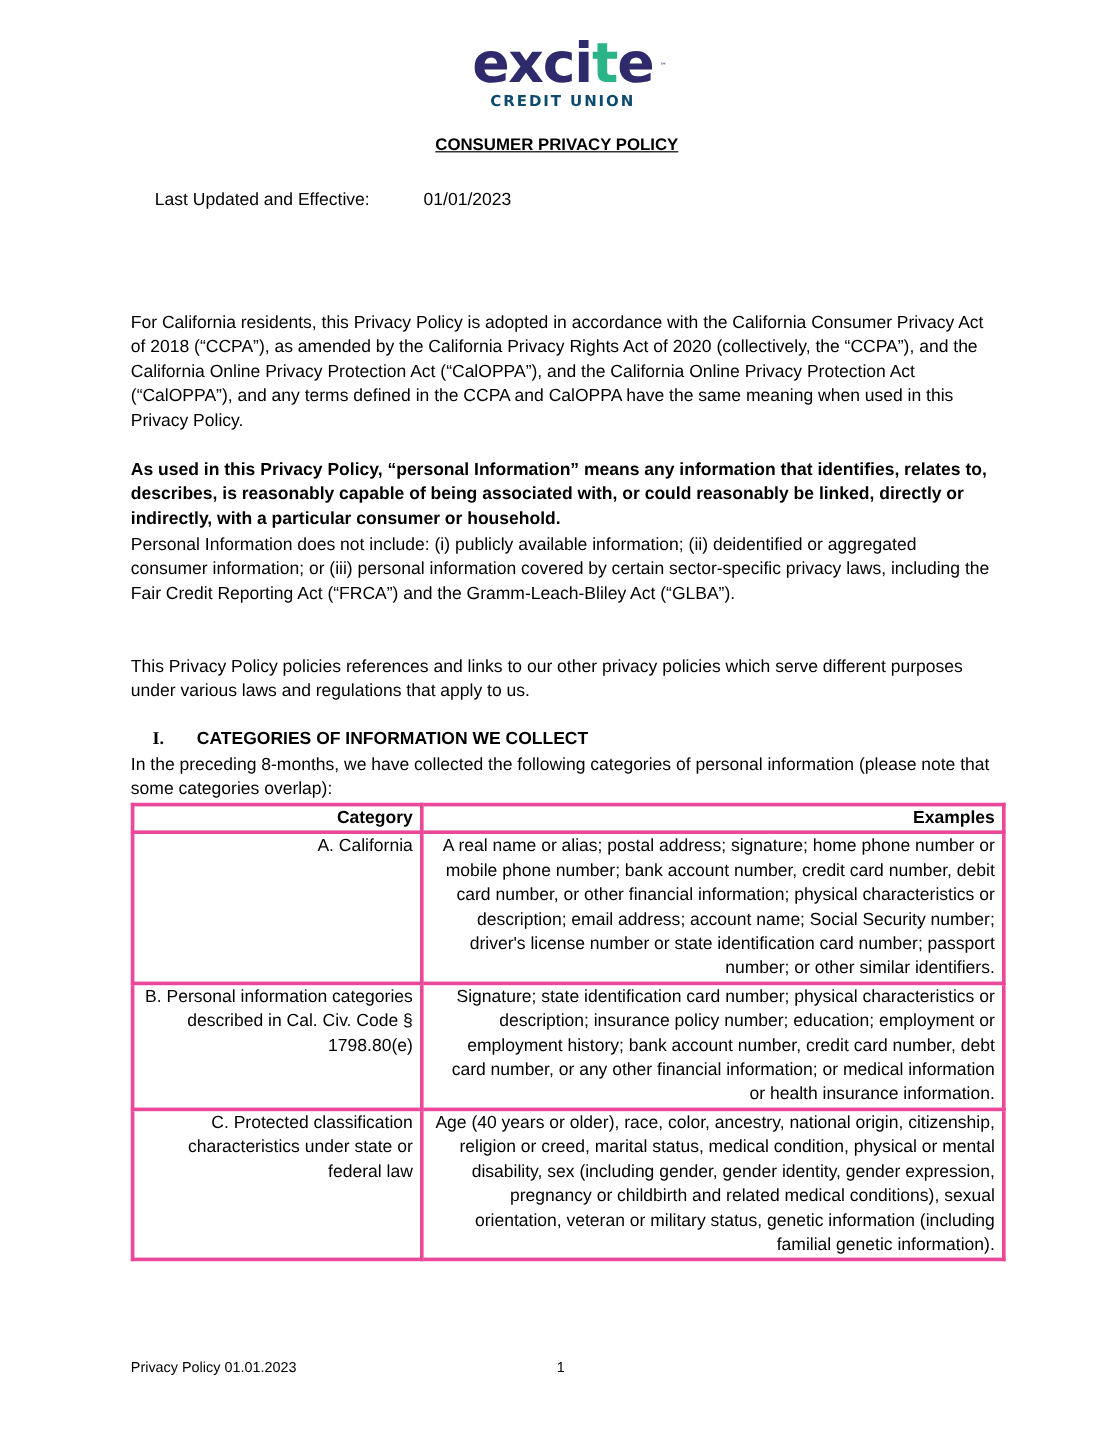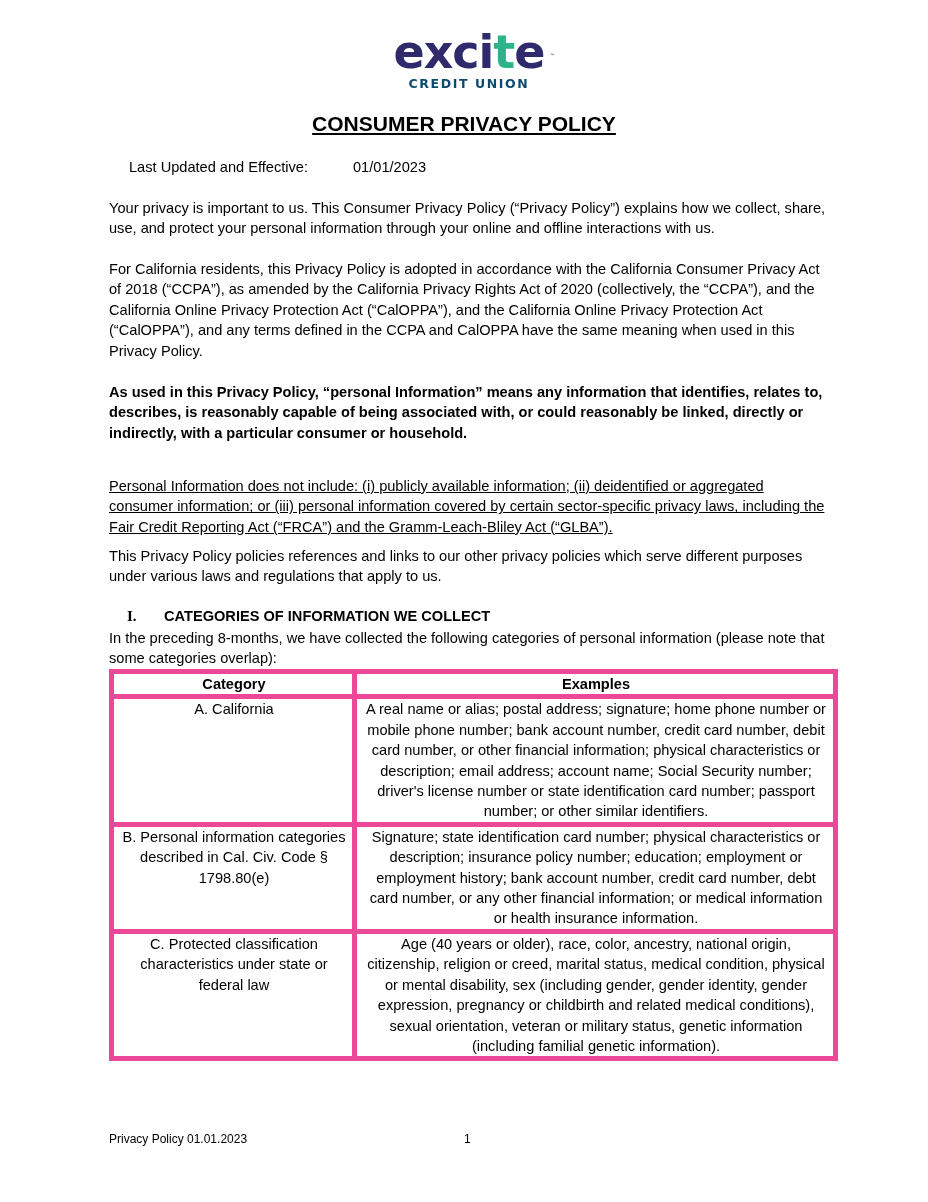--- a/index.html
+++ b/index.html
@@ -7,28 +7,28 @@
          font-family: "Liberation Sans", sans-serif; color: #000; }
   .page { position: absolute; left: 0; top: 0; width: 928px; height: 1040px; border-radius: 14px; }
   .logo { position: absolute; left: 389px; top: 30px; width: 160px; text-align: center; }
   .logo-word { font-family: "DejaVu Sans", sans-serif; font-weight: bold; font-size: 46px;
                line-height: 44px; letter-spacing: -1px; color: #2e2a6b; position: relative; display: inline-block; }
   .logo-word .t { color: #2bb487; }
   .logo-tm { position: absolute; right: -10px; top: 4px; font-size: 6px; color: #2e2a6b; font-weight: normal; }
   .logo-sub { font-family: "DejaVu Sans", sans-serif; font-weight: bold; font-size: 12.5px; letter-spacing: 1.6px;
               color: #0c4a6e; margin-top: 2px; }
   .title { position: absolute; left: 0; width: 928px; top: 112px; text-align: center; }
-  .title span { font-weight: bold; font-size: 21px; text-decoration: underline; }
+  .title span { font-weight: bold; font-size: 14px; text-decoration: underline; }
   .text { font-size: 14.6px; line-height: 20.4px; }
   .p { position: absolute; left: 109px; width: 720px; }
   .effective-label { display: inline-block; width: 224px; }
   .section-head { position: absolute; left: 127px; top: 608px; font-size: 14.6px; font-weight: bold; }
   .section-head .num { display: inline-block; width: 37px; font-family: "Liberation Serif", serif; font-size: 15px; }
   table { position: absolute; left: 109px; top: 669px; width: 729px; border-collapse: collapse; }
-  td, th { border: 5px solid #ec4899; vertical-align: top; text-align: center;
+  td, th { border: 3px solid #ec4899; vertical-align: top; text-align: right;
            font-size: 14.6px; line-height: 20.4px; padding: 0 6px 0 8px; font-weight: normal; }
   th { font-weight: bold; }
   td.cat, th.cat { width: 224px; }
   .footer { position: absolute; top: 1132px; font-family: Liberation Sans, sans-serif; font-size: 12px; }
 </style>
 </head>
 <body>
 
 <div class="page">
 
@@ -38,24 +38,23 @@
   </div>
 
   <div class="title">
     <span>CONSUMER PRIVACY POLICY</span>
   </div>
 
   <div class="p text" style="top:157px;margin-left:20px;">
     <span class="effective-label">Last Updated and Effective:</span><span>01/01/2023</span>
   </div>
 
-  <div class="p text" style="top:198px;">Your privacy is important to us.  This Consumer Privacy Policy (“Privacy Policy”) explains how we collect, share, use, and protect your personal information through your online and offline interactions with us.</div>
   <div class="p text" style="top:259px;">For California residents, this Privacy Policy is adopted in accordance with the California Consumer Privacy Act of 2018 (“CCPA”), as amended by the California Privacy Rights Act of 2020 (collectively, the “CCPA”), and the California Online Privacy Protection Act (“CalOPPA”), and the California Online Privacy Protection Act (“CalOPPA”), and any terms defined in the CCPA and CalOPPA have the same meaning when used in this Privacy Policy.</div>
   <div class="p text" style="top:382px;font-weight:bold;">As used in this Privacy Policy, “personal Information” means any information that identifies, relates to, describes, is reasonably capable of being associated with, or could reasonably be linked, directly or indirectly, with a particular consumer or household.</div>
-  <div class="p text" style="top:476px;text-decoration:underline;">Personal Information does not include: (i) publicly available information; (ii) deidentified or aggregated consumer information; or (iii) personal information covered by certain sector-specific privacy laws, including the Fair Credit Reporting Act (“FRCA”) and the Gramm-Leach-Bliley Act (“GLBA”).</div>
+  <div class="p text" style="top:444px;">Personal Information does not include: (i) publicly available information; (ii) deidentified or aggregated consumer information; or (iii) personal information covered by certain sector-specific privacy laws, including the Fair Credit Reporting Act (“FRCA”) and the Gramm-Leach-Bliley Act (“GLBA”).</div>
   <div class="p text" style="top:546px;">This Privacy Policy policies references and links to our other privacy policies which serve different purposes under various laws and regulations that apply to us.</div>
 
   <div class="section-head">
     <span class="num">I.</span><span>CATEGORIES OF INFORMATION WE COLLECT</span>
   </div>
   <div class="p text" style="top:628px;">In the preceding 8-months, we have collected the following categories of personal information (please note that some categories overlap):</div>
 
   <table>
     <tbody>
         <tr>

